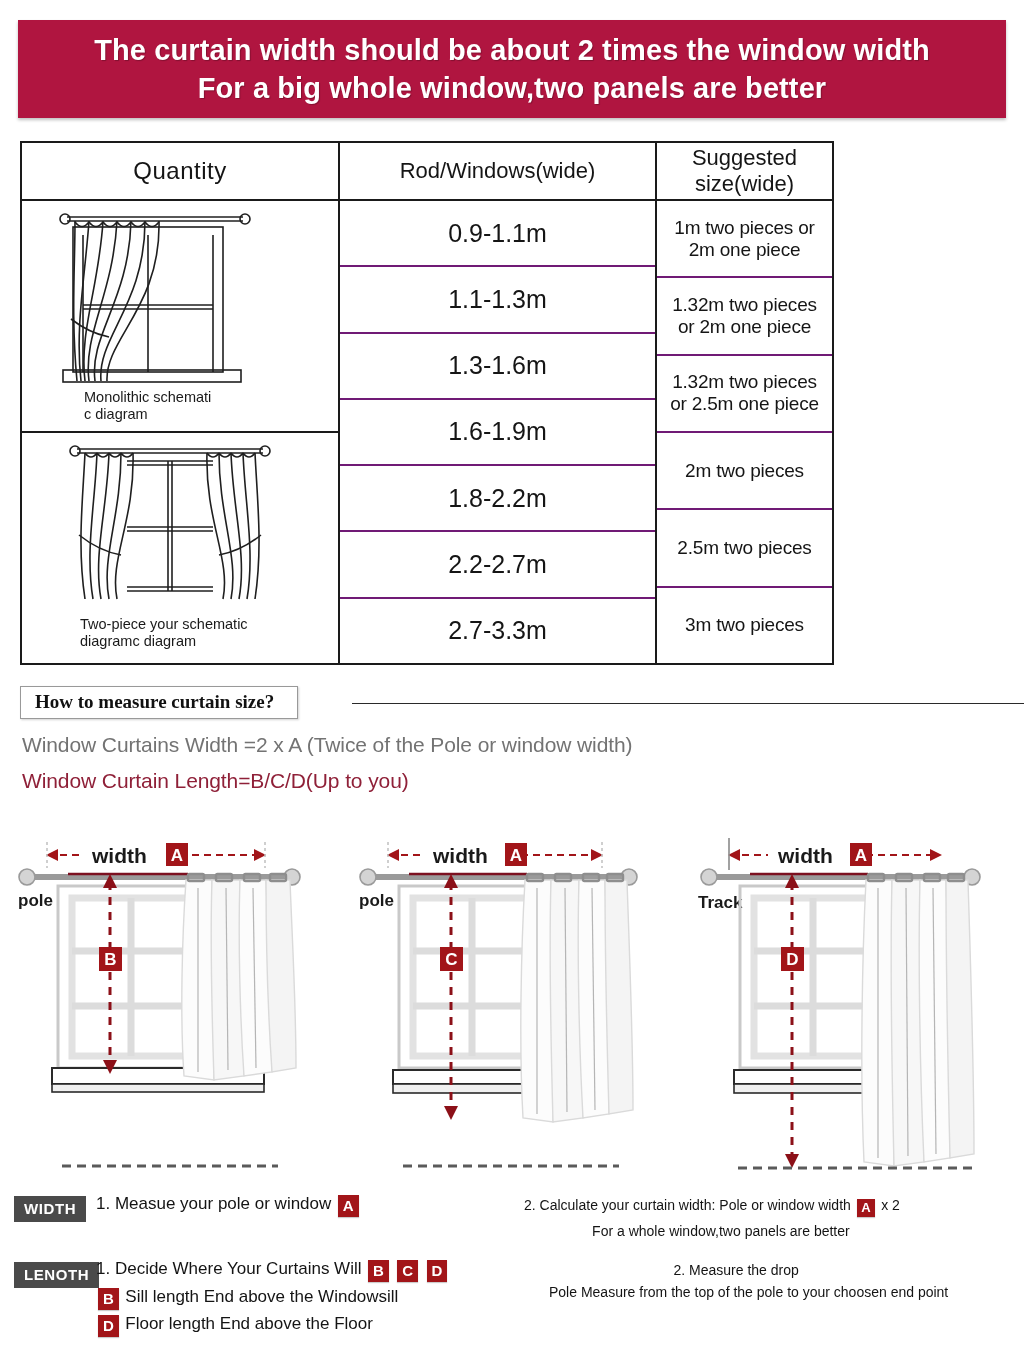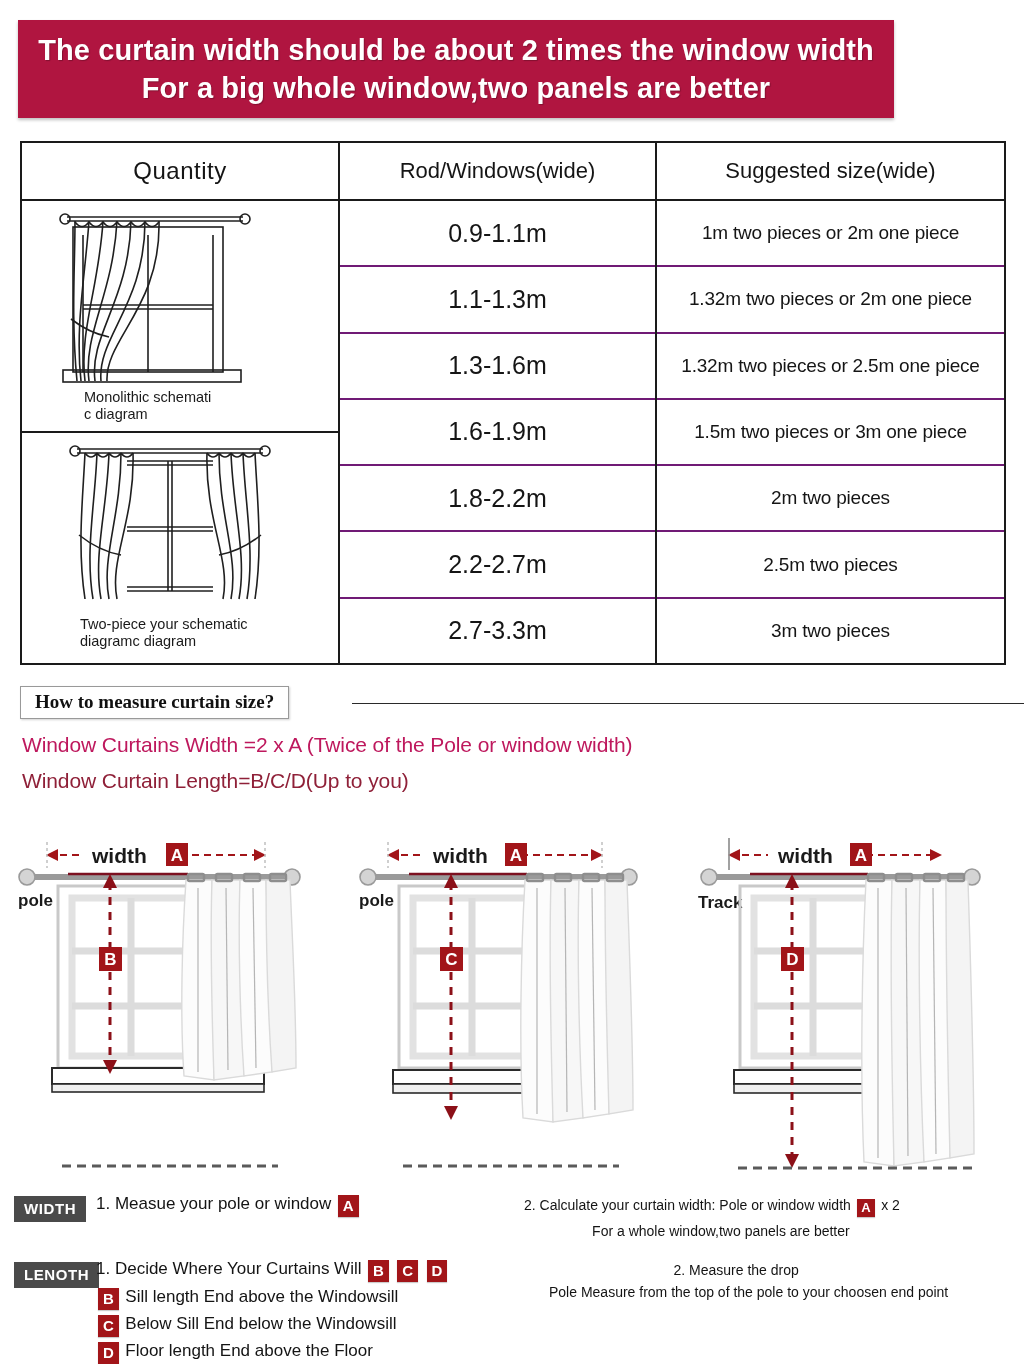--- a/index.html
+++ b/index.html
@@ -8,37 +8,37 @@
     background: #ffffff;
     font-family: "Liberation Sans", sans-serif;
     color: #111;
     position: relative;
     overflow: hidden;
   }
 
   
   .banner {
     position: absolute; left: 18px; top: 20px;
-    width: 876px; height: 98px;
+    width: 988px; height: 98px;
     background: #b01540;
     display: flex; flex-direction: column;
     align-items: center; justify-content: center;
     box-shadow: 0 2px 3px rgba(0,0,0,.25);
   }
   .banner-line {
     color: #fff; font-size: 29px; font-weight: bold;
     letter-spacing: .1px; line-height: 1.32;
     text-shadow: 1px 1px 1px rgba(0,0,0,.25);
     white-space: nowrap;
   }
 
   
   .size-table {
     position: absolute; left: 20px; top: 141px;
-    width: 986px; height: 524px;
+    width: 814px; height: 524px;
     border: 2px solid #1a1a1a;
     display: grid;
     grid-template-columns: 316px 317px 1fr;
   }
   .tcol { display: flex; flex-direction: column; }
   .tcol.c2, .tcol.c3 { border-left: 2px solid #1a1a1a; }
   .th {
     height: 58px; display: flex; align-items: center; justify-content: center;
     font-size: 22px; border-bottom: 2px solid #1a1a1a; color: #151515;
     text-align: center; padding: 0 4px;
@@ -68,31 +68,31 @@
   .diagsvg { display: block; }
 
   
   .howto-wrap { position: absolute; left: 0; top: 686px; width: 1024px; height: 36px; }
   .howto-rule {
     position: absolute; left: 352px; top: 17px; right: 0; height: 0;
     border-top: 1.6px solid #2a2a2a;
   }
   .howto-box {
     position: absolute; left: 20px; top: 0;
-    padding: 4px 14px 5px 14px;
+    padding: 4px 23px 5px 14px;
     border: 1px solid #999; background: #fff;
     font-family: "Liberation Serif", serif;
     font-weight: bold; font-size: 19px; color: #111;
     box-shadow: 1px 1px 2px rgba(0,0,0,.18);
   }
 
   .measure-line {
     position: absolute; left: 22px; font-size: 21px; letter-spacing: -.1px;
   }
-  .measure-line.l1 { top: 733px; color: #be185d; }
+  .measure-line.l1 { top: 733px; color: #737373; }
   .measure-line.l2 { top: 769px; color: #8f2038; }
 
   
   .diagrams {
     position: absolute; left: 0; top: 818px; width: 1024px; height: 382px;
     display: flex;
   }
   .diagram { width: 341px; position: relative; }
 
   
@@ -213,21 +213,20 @@
     <div class="cell">1.8-2.2m</div>
     <div class="cell">2.2-2.7m</div>
     <div class="cell">2.7-3.3m</div>
   </div>
 
   <div class="tcol c3">
     <div class="th">Suggested size(wide)</div>
     <div class="cell sug">1m two pieces or 2m one piece</div>
     <div class="cell sug">1.32m two pieces or 2m one piece</div>
     <div class="cell sug">1.32m two pieces or 2.5m one piece</div>
-    <div class="cell sug">1.5m two pieces or 3m one piece</div>
     <div class="cell sug">2m two pieces</div>
     <div class="cell sug">2.5m two pieces</div>
     <div class="cell sug">3m two pieces</div>
   </div>
 </div>
 
 <div class="howto-wrap">
   <div class="howto-rule"></div>
   <div class="howto-box">How to measure curtain size?</div>
 </div>
@@ -463,24 +462,20 @@
         <span class="txt">1. Decide Where Your Curtains Will</span>
         <span class="badge">B</span>
         <span class="badge">C</span>
         <span class="badge">D</span>
       </div>
       <div style="margin-top:5px">
         <span class="badge">B</span>
         <span class="txt">Sill length End above the Windowsill</span>
       </div>
       <div style="margin-top:4px">
-        <span class="badge">C</span>
-        <span class="txt">Below Sill End below the Windowsill</span>
-      </div>
-      <div style="margin-top:4px">
         <span class="badge">D</span>
         <span class="txt">Floor length End above the Floor</span>
       </div>
     </div>
     <div class="col-r" style="top:4px">
       <div class="txt sm">2.  Measure the drop</div>
       <div class="txt sm" style="margin-top:6px; margin-left:25px">Pole Measure from the top of the pole to your choosen end point</div>
     </div>
   </div>
 </div>

